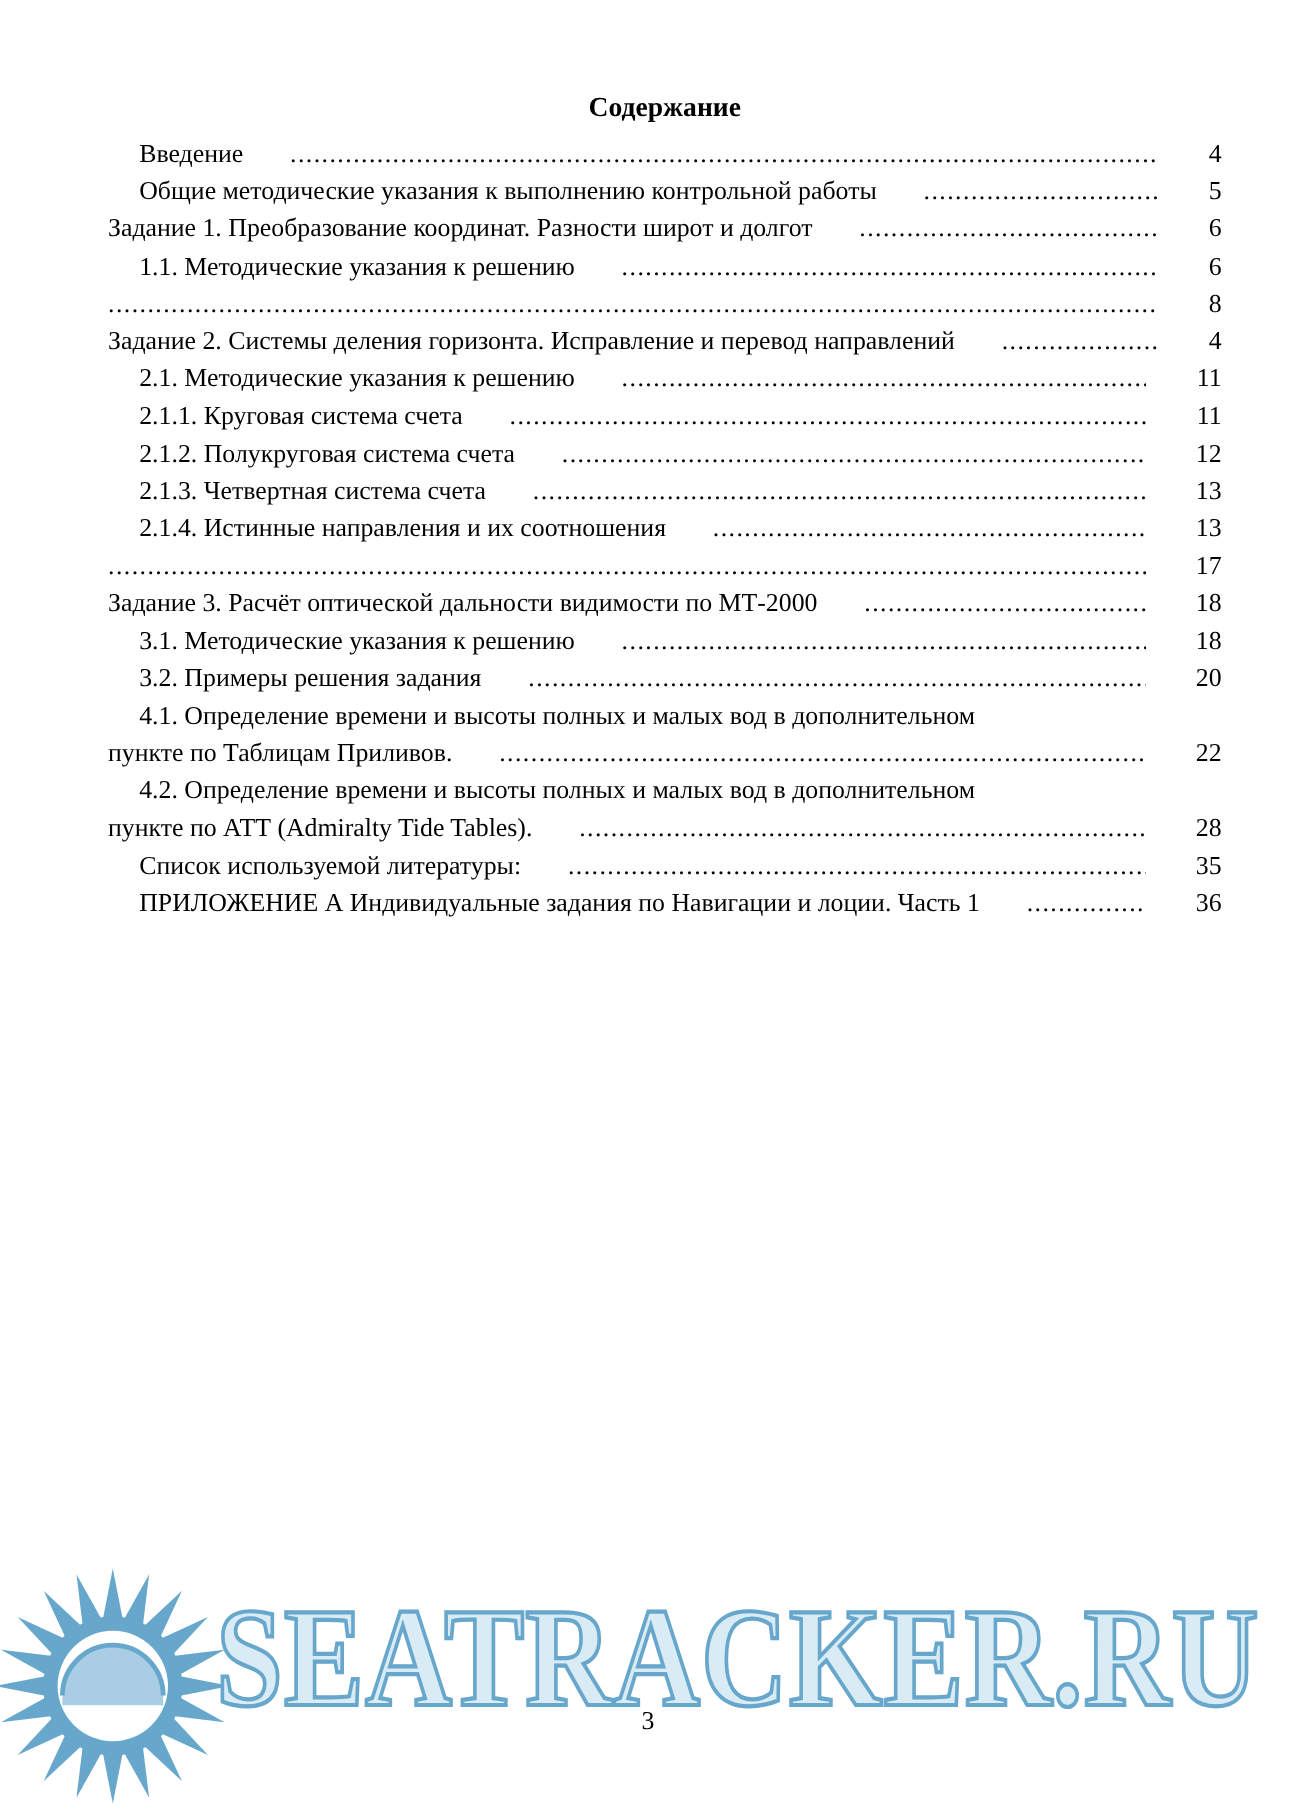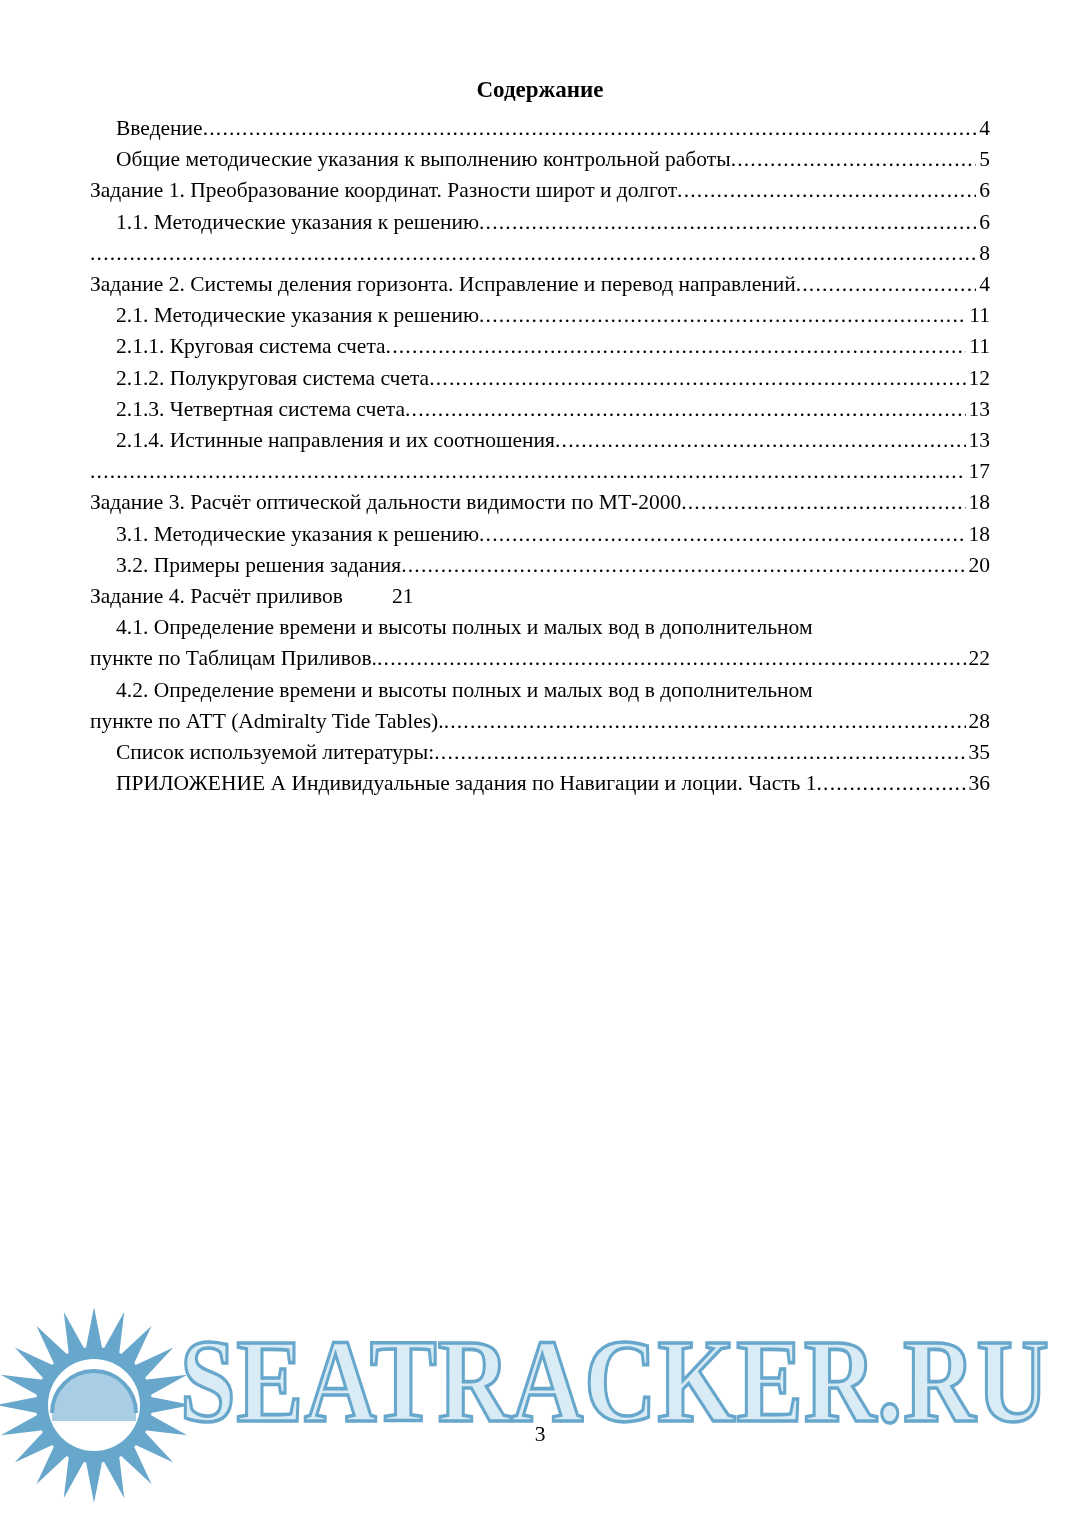--- a/index.html
+++ b/index.html
@@ -7,36 +7,37 @@
   body {
     width: 1080px;
     height: 1515px;
     background: #ffffff;
     color: #000000;
     font-family: "Liberation Serif", serif;
     position: relative;
     overflow: hidden;
   }
   .page-content {
-    padding: 74px 90px 0 90px;
+    padding: 74px 62px 0 90px;
   }
   .toc-title {
     text-align: center;
     font-size: 23px;
     font-weight: bold;
     margin: 0 0 8px 0;
     line-height: 31px;
   }
   .toc-list { width: 100%; }
   .toc-row {
     display: flex;
     align-items: baseline;
     font-size: 21.5px;
     line-height: 31.2px;
     width: 100%;
+    gap: 39px;
   }
   .toc-row.i1 .toc-text { padding-left: 26px; }
   .toc-text { flex: 0 1 auto; white-space: normal; }
   .toc-dots {
     flex: 1 1 10px;
     min-width: 10px;
     overflow: hidden;
     white-space: nowrap;
   }
   .toc-dots::after {
@@ -161,25 +162,20 @@
   </div>
       <div class="toc-row i1">
     <span class="toc-text">3.1. Методические указания к решению</span>
     <span class="toc-dots"></span>
     <span class="toc-page">18</span>
   </div>
       <div class="toc-row i1">
     <span class="toc-text">3.2. Примеры решения задания</span>
     <span class="toc-dots"></span>
     <span class="toc-page">20</span>
-  </div>
-      <div class="toc-row i0 lgap">
-    <span class="toc-text">Задание 4. Расчёт приливов</span>
-
-    <span class="toc-page">21</span>
   </div>
       <div class="toc-row i1 lnone">
     <span class="toc-text">4.1. Определение времени и высоты полных и малых вод в дополнительном</span>
 
   </div>
       <div class="toc-row i0">
     <span class="toc-text">пункте по Таблицам Приливов.</span>
     <span class="toc-dots"></span>
     <span class="toc-page">22</span>
   </div>

